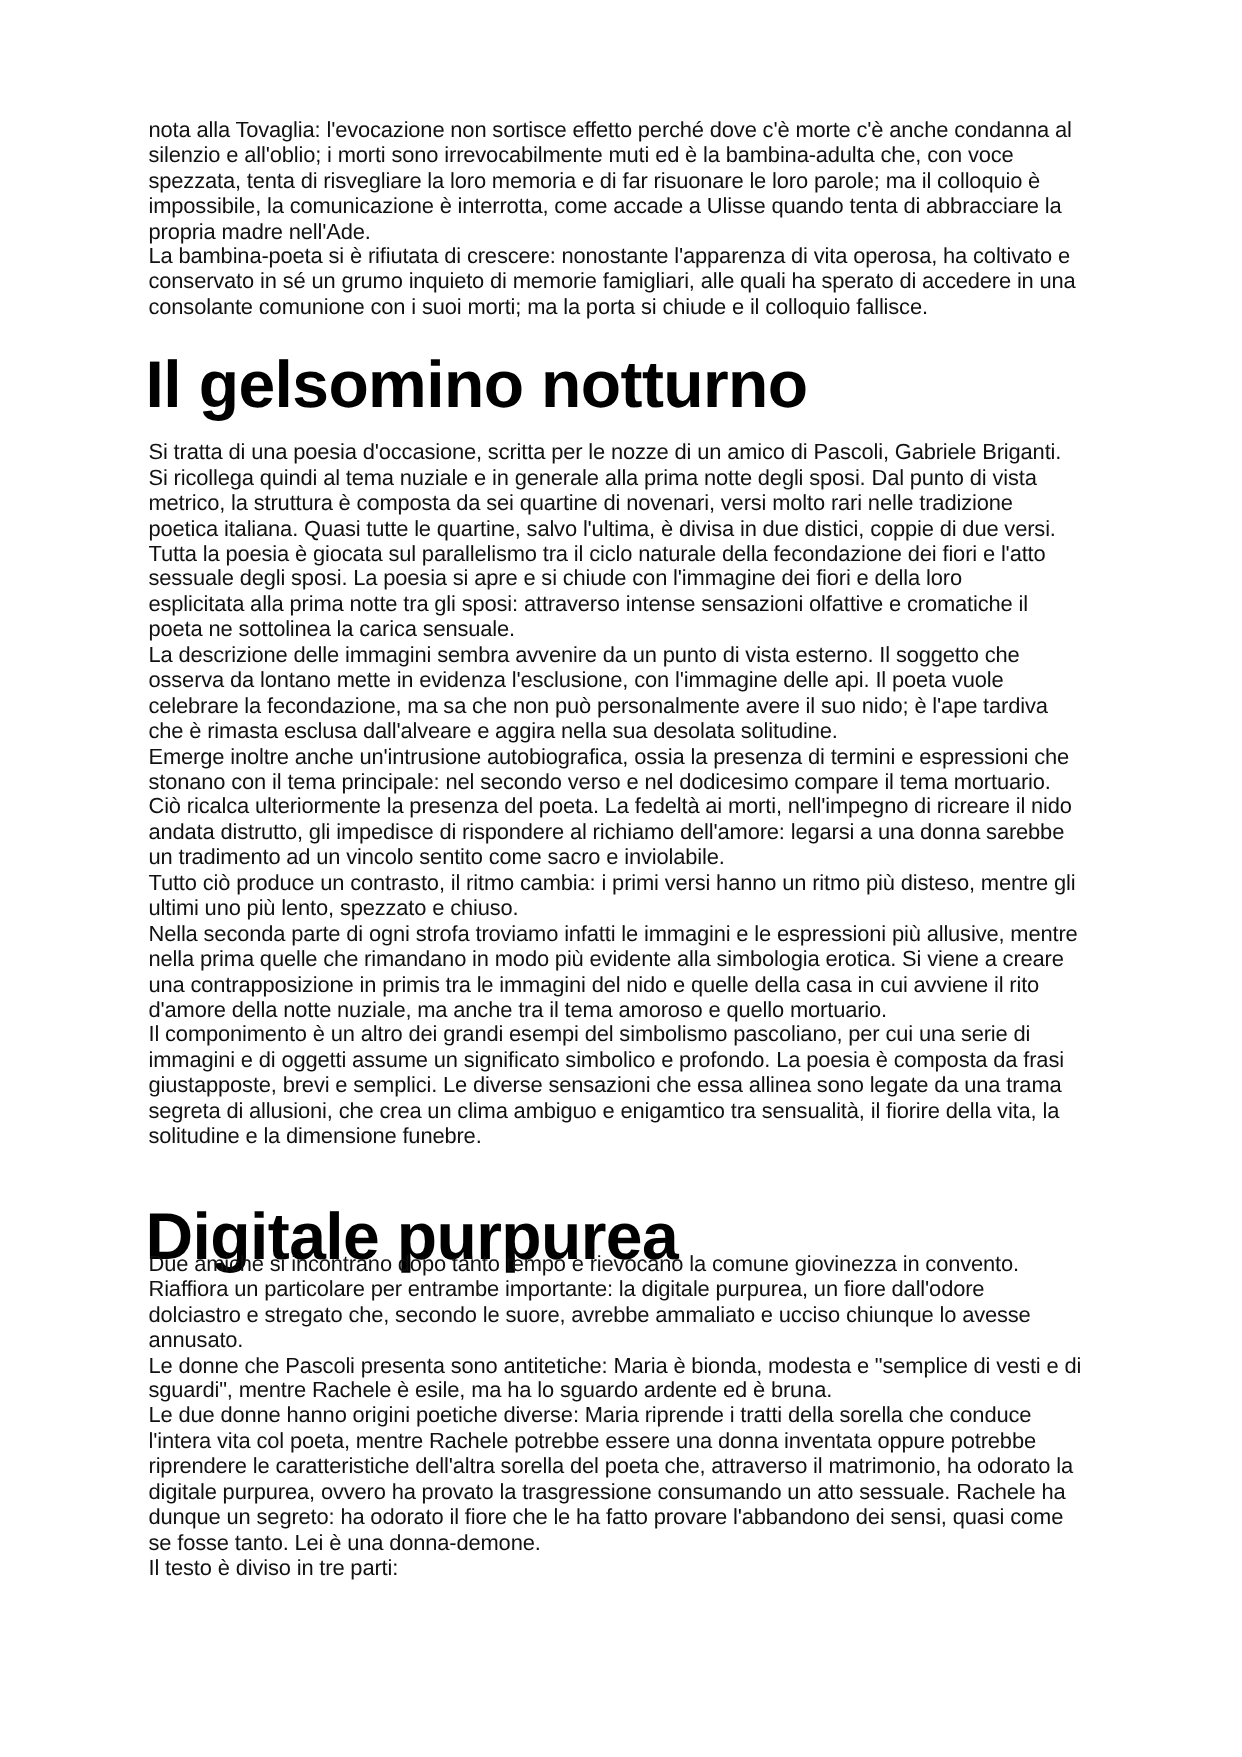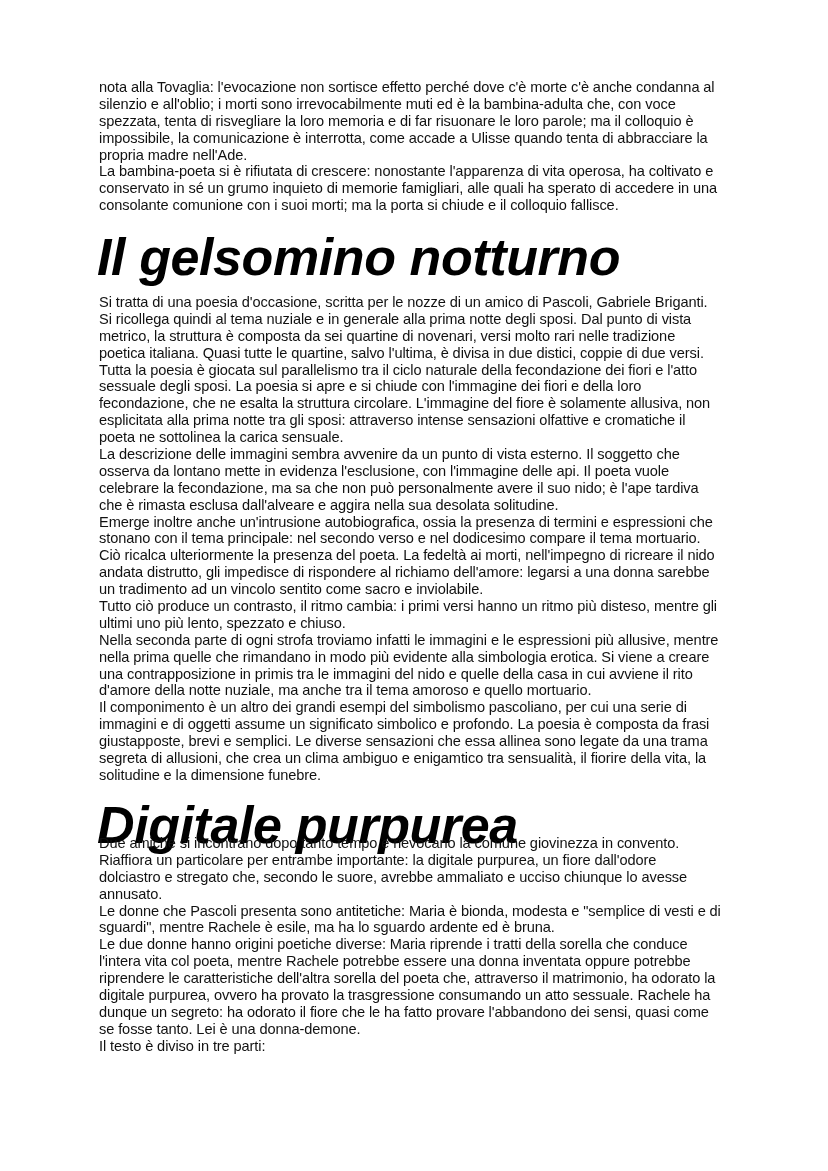--- a/index.html
+++ b/index.html
@@ -12,27 +12,26 @@
       line-height: 16.9px;
       height: 16.9px;
       color: #111111;
       white-space: nowrap;
       letter-spacing: -0.1px;
     }
     .heading {
       position: absolute; left: 77px;
       font-family: "Liberation Sans", sans-serif;
       font-weight: bold;
-      font-size: 52px;
+      font-size: 44px;
       line-height: 50px;
       color: #000000;
       white-space: nowrap;
       letter-spacing: -0.4px;
       margin: 0;
-      font-style: italic;
     }
   </style>
 </head>
 <body>
 
 <div class="page">
 
   <div class="block" style="top:79px;">
     <div>
       <div class="line">nota alla Tovaglia: l'evocazione non sortisce effetto perché dove c'è morte c'è anche condanna al</div>
@@ -51,21 +50,20 @@
   <h1 class="heading" style="top:232px;">Il gelsomino notturno</h1>
 
   <div class="block" style="top:294px;">
     <div>
       <div class="line">Si tratta di una poesia d'occasione, scritta per le nozze di un amico di Pascoli, Gabriele Briganti.</div>
       <div class="line">Si ricollega quindi al tema nuziale e in generale alla prima notte degli sposi. Dal punto di vista</div>
       <div class="line">metrico, la struttura è composta da sei quartine di novenari, versi molto rari nelle tradizione</div>
       <div class="line">poetica italiana. Quasi tutte le quartine, salvo l'ultima, è divisa in due distici, coppie di due versi.</div>
       <div class="line">Tutta la poesia è giocata sul parallelismo tra il ciclo naturale della fecondazione dei fiori e l'atto</div>
       <div class="line">sessuale degli sposi. La poesia si apre e si chiude con l'immagine dei fiori e della loro</div>
-      <div class="line">fecondazione, che ne esalta la struttura circolare. L'immagine del fiore è solamente allusiva, non</div>
       <div class="line">esplicitata alla prima notte tra gli sposi: attraverso intense sensazioni olfattive e cromatiche il</div>
       <div class="line">poeta ne sottolinea la carica sensuale.</div>
     </div>
     <div>
       <div class="line">La descrizione delle immagini sembra avvenire da un punto di vista esterno. Il soggetto che</div>
       <div class="line">osserva da lontano mette in evidenza l'esclusione, con l'immagine delle api. Il poeta vuole</div>
       <div class="line">celebrare la fecondazione, ma sa che non può personalmente avere il suo nido; è l'ape tardiva</div>
       <div class="line">che è rimasta esclusa dall'alveare e aggira nella sua desolata solitudine.</div>
     </div>
     <div>

